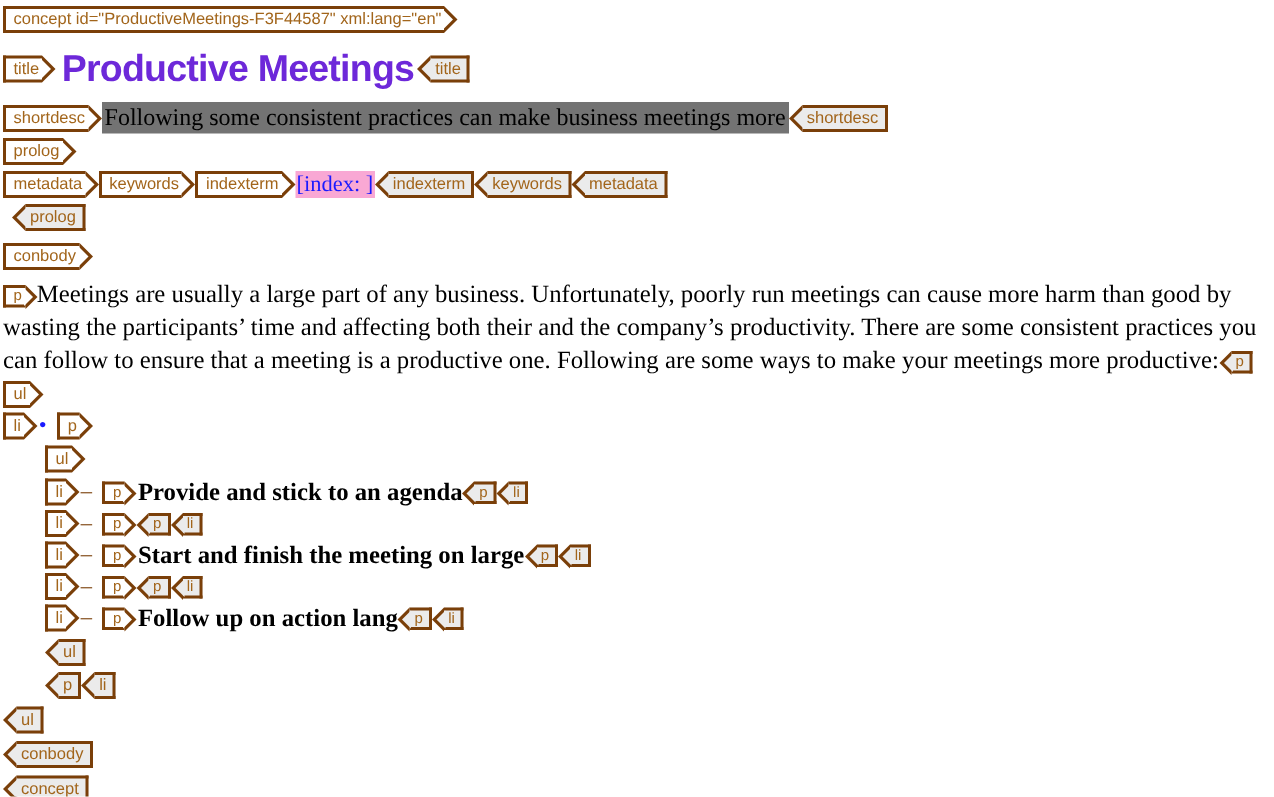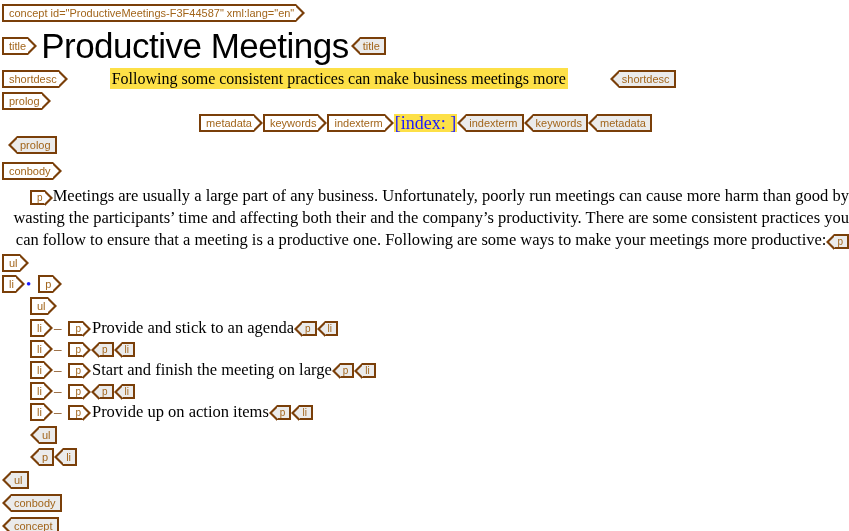--- a/index.html
+++ b/index.html
@@ -126,54 +126,54 @@
   .line-concept { margin: 0 0 4px 2px; }
 
   .title-line {
     display: flex;
     align-items: center;
     margin: 0 0 3px 2px;
     height: 38px;
   }
   .title-text {
     font-family: "Liberation Sans", sans-serif;
-    font-weight: normal;
-    font-size: 35px;
+    font-weight: bold;
+    font-size: 25px;
     line-height: 38px;
-    color: #000000;
+    color: #6d28d9;
     letter-spacing: -0.5px;
     margin: 0 2px 0 4px;
   }
 
-  .shortdesc-line { margin: 0 0 2px 2px; gap: 42px; }
+  .shortdesc-line { margin: 0 0 2px 2px; }
   .shortdesc-text {
-    background: #fde047;
+    background: #737373;
     font-size: 16px;
     line-height: 19px;
     padding: 1px 2px;
   }
 
   .prolog-line   { margin: 0 0 2px 2px; }
-  .metadata-line { margin: 0 0 2px 2px; justify-content: center; }
+  .metadata-line { margin: 0 0 2px 2px; }
   .indexterm-text {
     color: #1a1aff;
-    background: #fde047;
-    font-size: 18px;
+    background: #f9a8d4;
+    font-size: 15px;
     line-height: 18px;
     padding: 0 1px;
   }
   .prolog-close-line { margin: 0 0 6px 8px; }
   .conbody-line  { margin: 0 0 4px 2px; }
 
   
   .para-block {
     margin: 0 0 2px 2px;
     font-size: 16.5px;
     line-height: 22px;
-    text-align: right;
+    text-align: left;
   }
   .para-block .tag { position: relative; }
 
   
   .ul-line        { margin: 2px 0 1px 2px; }
   .li-bullet-line { margin: 0 0 2px 2px; display:flex; align-items:center; }
   .bullet {
     color: #1a1aff;
     font-size: 15px;
     line-height: 15px;
@@ -184,20 +184,21 @@
   .dash {
     color: #7a3f09;
     font-size: 15px;
     line-height: 15px;
     margin: 0 7px 0 1px;
   }
   .item-text {
     font-size: 16.5px;
     line-height: 20px;
     margin-left: 1px;
+    font-weight: bold;
   }
   .ul-nested-close-line { margin: 3px 0 2px 30px; }
   .p-li-close-line      { margin: 0 0 3px 30px; display:flex; align-items:center; }
   .ul-close-line        { margin: 0 0 3px 2px; }
   .conbody-close-line   { margin: 0 0 3px 2px; }
   .concept-close-line   { margin: 0 0 0 2px; }
 </style>
 </head>
 <body>
 
@@ -290,21 +291,21 @@
     <span class="dash">–</span>
     <span class="tag open sm">p</span>
     <span class="tag close sm">p</span>
     <span class="tag close sm">li</span>
   </div>
 
   <div class="li-item-line">
     <span class="tag open">li</span>
     <span class="dash">–</span>
     <span class="tag open sm">p</span>
-    <span class="item-text">Provide up on action items</span>
+    <span class="item-text">Follow up on action lang</span>
     <span class="tag close sm">p</span>
     <span class="tag close sm">li</span>
   </div>
 
   <div class="row ul-nested-close-line">
     <span class="tag close">ul</span>
   </div>
 
   <div class="p-li-close-line">
     <span class="tag close">p</span>

